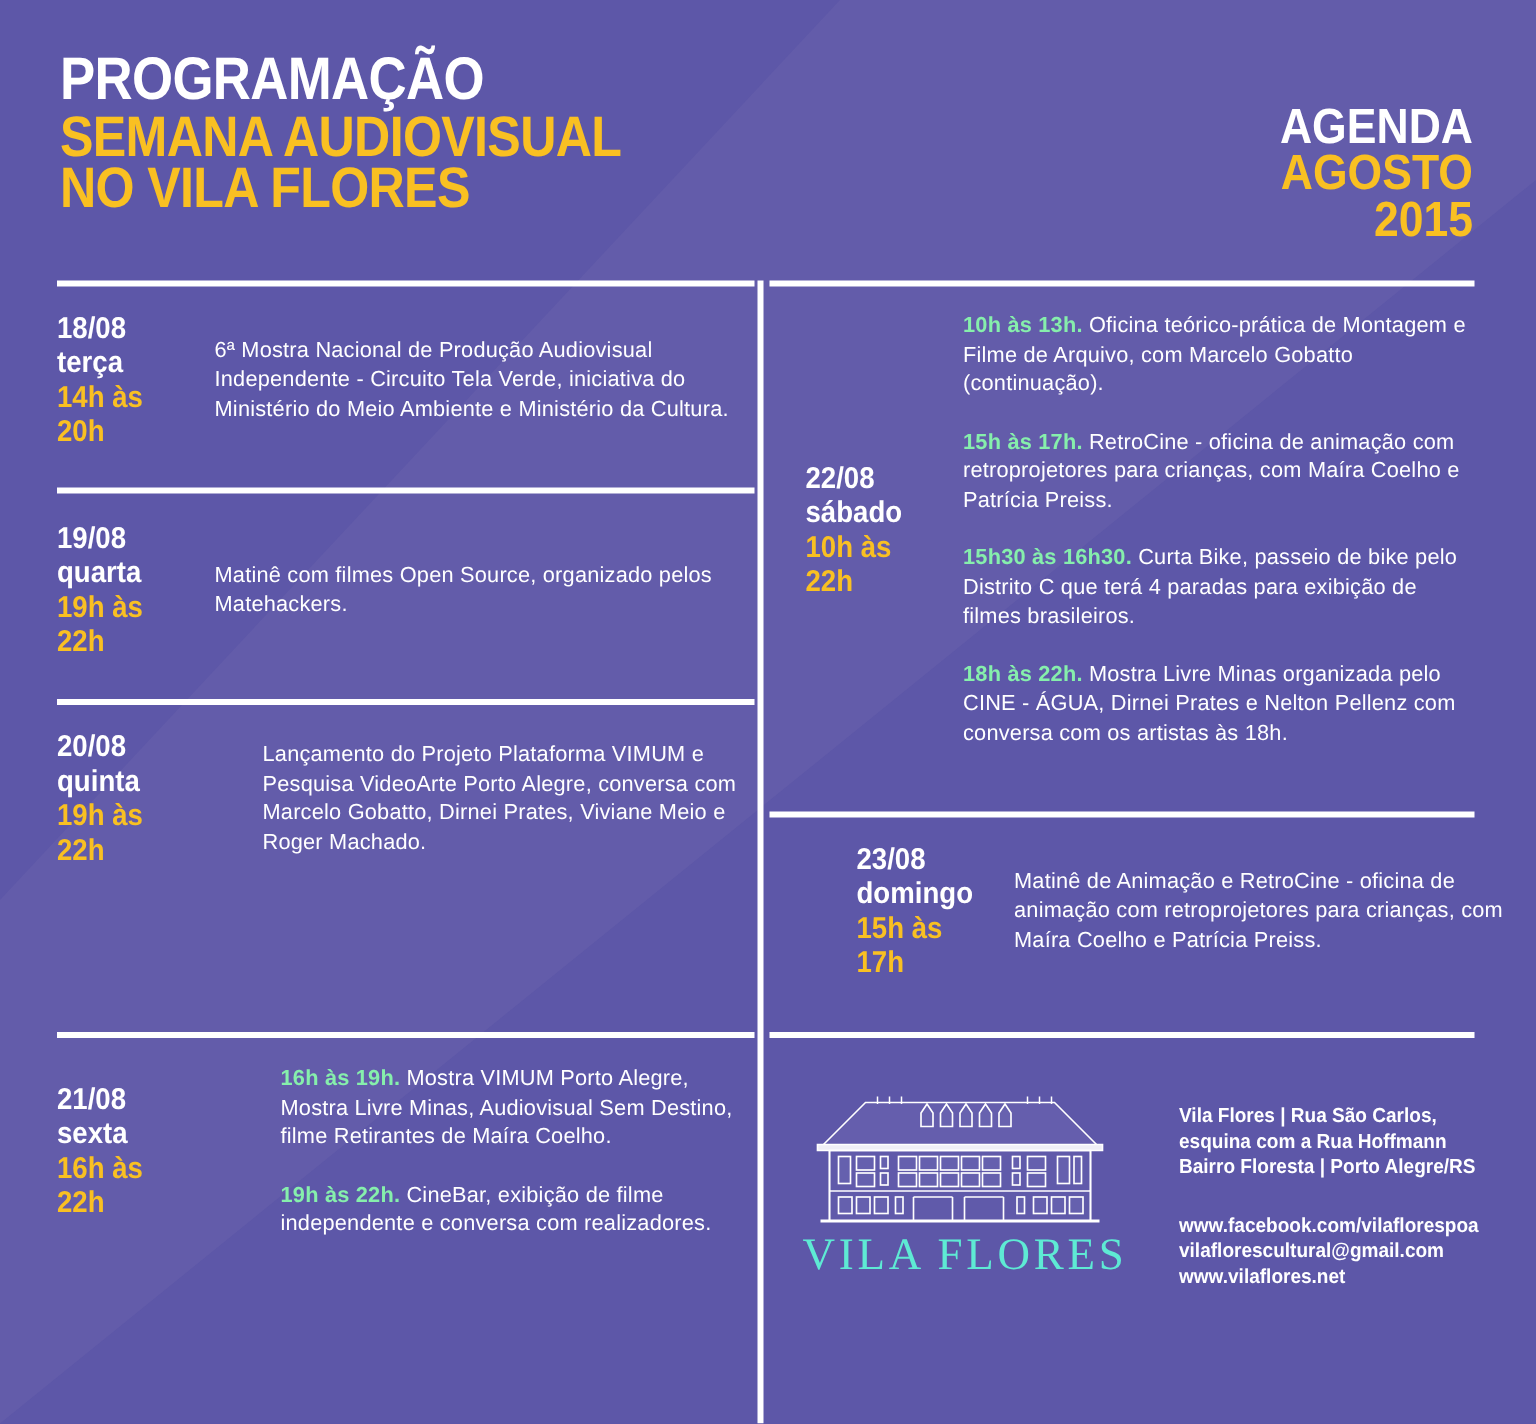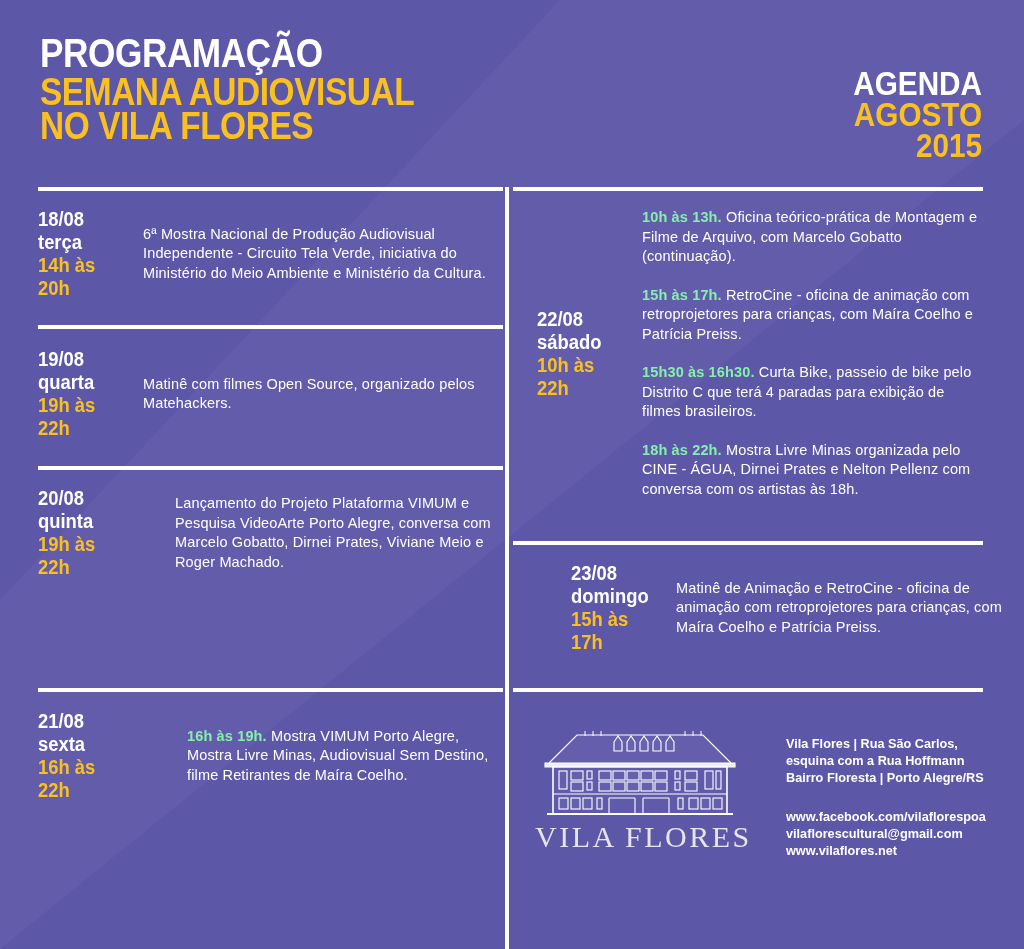--- a/index.html
+++ b/index.html
@@ -90,21 +90,21 @@
   .ev-para:last-child { margin-bottom:0; }
   .ev-time-inline { color:#86efac; font-weight:bold; }
 
   
   .footer { position:absolute; left:513px; top:694px; width:470px; height:255px; }
 
   .logo-wrap { position:absolute; left:22px; top:24px; width:210px; }
   .logo-svg { display:block; }
   .logo-word {
     font-family:"Liberation Serif","DejaVu Serif",serif;
-    color:#e5e5e5;
+    color:#5eead4;
     font-size:30px;
     letter-spacing:2.5px;
     text-align:center;
     margin-top:2px;
     white-space:nowrap;
   }
 
   .contact {
     position:absolute;
     left:273px;
@@ -203,20 +203,23 @@
     <div class="ev-date">
       <span class="d-day">21/08</span>
       <span class="d-week">sexta</span>
       <span class="d-time">16h às</span>
       <span class="d-time">22h</span>
     </div>
     <div class="ev-body">
       <p class="ev-para">
         <span class="ev-time-inline">16h às 19h.</span><span> Mostra VIMUM Porto Alegre, Mostra Livre Minas, Audiovisual Sem Destino, filme Retirantes de Maíra Coelho.</span>
       </p>
+      <p class="ev-para">
+        <span class="ev-time-inline">19h às 22h.</span><span> CineBar, exibição de filme independente e conversa com realizadores.</span>
+      </p>
     </div>
   </div>
 
   <div class="event" style="left:537px; top:208px; width:446px;">
     <div class="ev-date">
       <span class="d-day">22/08</span>
       <span class="d-week">sábado</span>
       <span class="d-time">10h às</span>
       <span class="d-time">22h</span>
     </div>

